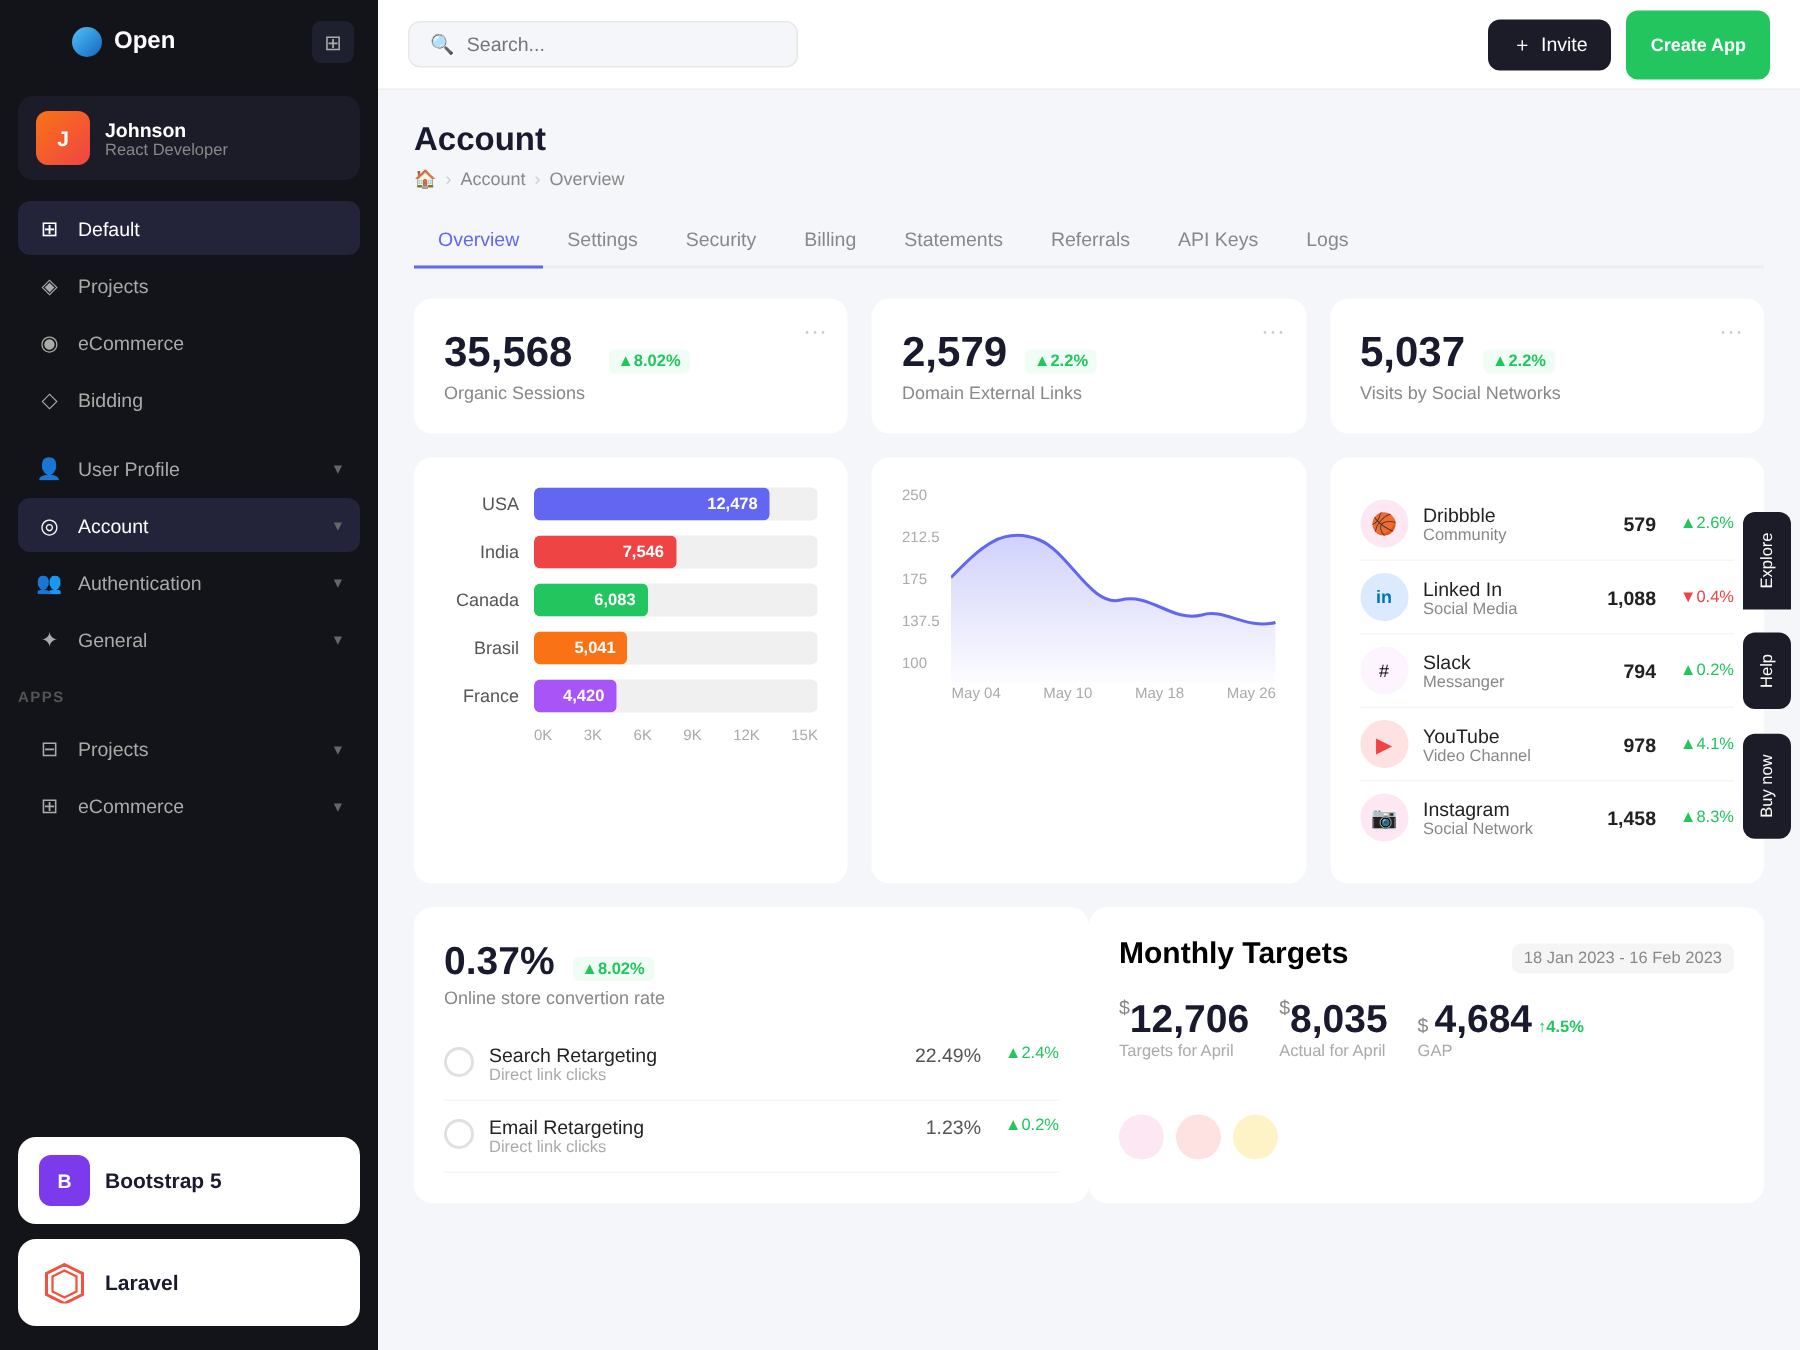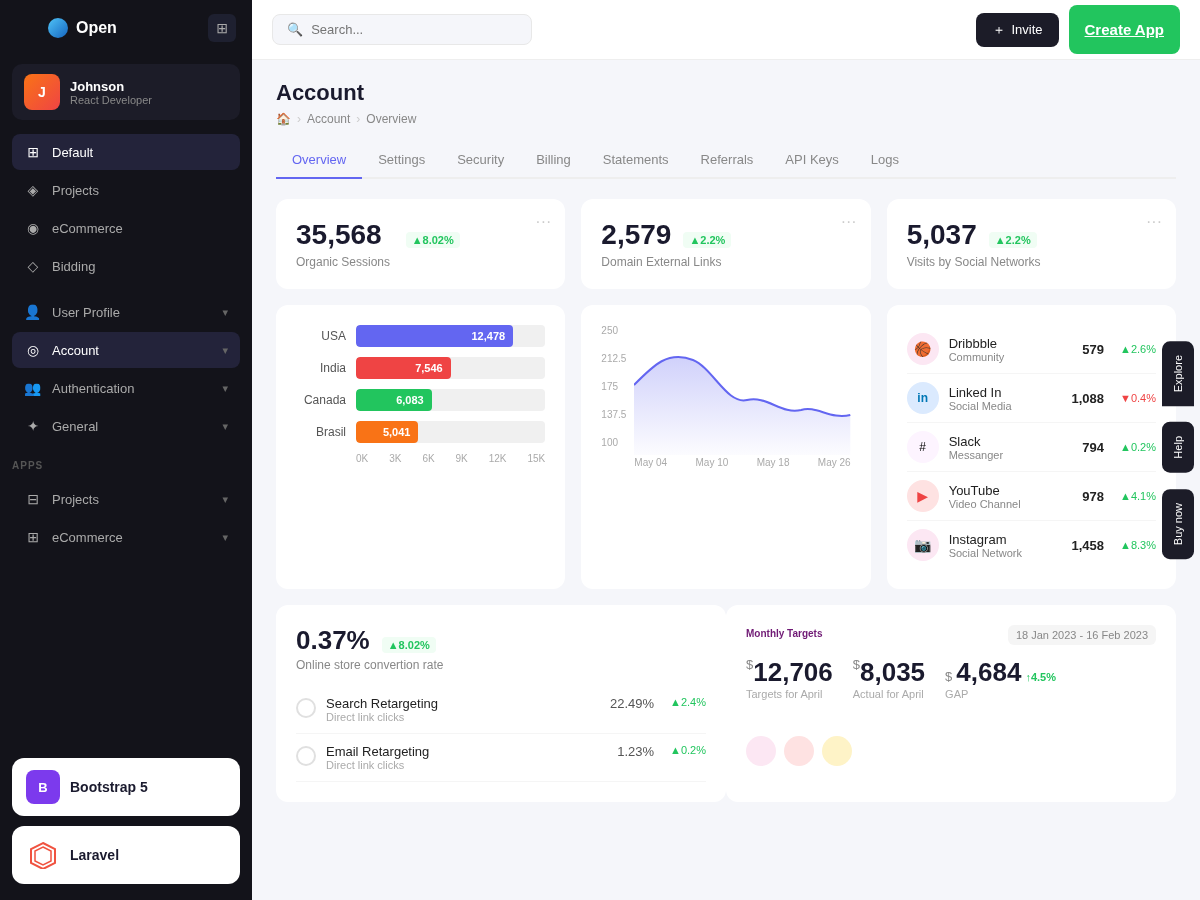--- a/index.html
+++ b/index.html
@@ -22,21 +22,21 @@
     .nav-item .chevron { margin-left: auto; font-size: 11px; color: #666; }
     .section-label { font-size: 10px; text-transform: uppercase; letter-spacing: 1px; color: #555; padding: 12px 12px 4px; font-weight: 600; }
 
     
     .main { flex: 1; display: flex; flex-direction: column; background: #f5f6fa; overflow: hidden; }
     .topbar { height: 60px; background: #fff; display: flex; align-items: center; padding: 0 20px; gap: 12px; border-bottom: 1px solid #eee; }
     .search-box { display: flex; align-items: center; gap: 8px; background: #f5f6fa; border: 1px solid #e8e8e8; border-radius: 8px; padding: 7px 14px; width: 260px; }
     .search-box input { border: none; background: transparent; font-size: 13px; color: #666; outline: none; width: 100%; }
     .topbar-right { margin-left: auto; display: flex; align-items: center; gap: 10px; }
     .btn-invite { display: flex; align-items: center; gap: 6px; background: #1c1c28; color: white; border: none; border-radius: 8px; padding: 8px 16px; font-size: 13px; font-weight: 500; cursor: pointer; }
-    .btn-create { background: #22c55e; color: white; border: none; border-radius: 8px; padding: 16px 16px; font-size: 15px; font-weight: 600; cursor: pointer; text-decoration: underline; }
+    .btn-create { background: #22c55e; color: white; border: none; border-radius: 8px; padding: 16px 16px; font-size: 12px; font-weight: 600; cursor: pointer; }
 
     
     .content { flex: 1; overflow-y: auto; padding: 20px 24px; }
     .page-header { margin-bottom: 16px; }
     .page-title { font-size: 22px; font-weight: 700; color: #1a1a2e; margin-bottom: 6px; }
     .breadcrumb { display: flex; align-items: center; gap: 6px; font-size: 12px; color: #888; }
     .breadcrumb a { color: #888; text-decoration: none; }
     .breadcrumb .sep { color: #ccc; }
     .tabs { display: flex; gap: 0; border-bottom: 2px solid #eee; margin-bottom: 20px; }
     .tab { padding: 10px 16px; font-size: 13px; color: #888; cursor: pointer; border-bottom: 2px solid transparent; margin-bottom: -2px; }
@@ -71,21 +71,21 @@
     .social-icon { width: 32px; height: 32px; border-radius: 50%; display: flex; align-items: center; justify-content: center; font-size: 14px; }
     .social-name { font-size: 13px; font-weight: 500; color: #222; }
     .social-sub { font-size: 11px; color: #888; }
     .social-val { margin-left: auto; font-size: 13px; font-weight: 600; color: #222; }
     .social-change { font-size: 11px; color: #22c55e; margin-left: 6px; }
     .social-change.down { color: #ef4444; }
 
     
     .bottom-row { display: grid; grid-template-columns: 1fr 1fr; }
     .bottom-card { background: #fff; border-radius: 12px; padding: 20px; }
-    .bottom-card-title { font-size: 10px; font-weight: 600; color: #701a75; margin-bottom: 4px; }
+    .bottom-card-title { font-size: 20px; font-weight: 600; color: #000000; margin-bottom: 4px; }
     .rate-value { font-size: 26px; font-weight: 700; color: #1a1a2e; }
     .rate-badge { font-size: 11px; color: #22c55e; background: #f0fdf4; border-radius: 4px; padding: 2px 6px; margin-left: 6px; font-weight: 600; }
     .rate-label { font-size: 12px; color: #888; margin-bottom: 14px; }
     .retargeting-item { display: flex; align-items: flex-start; gap: 10px; padding: 10px 0; border-bottom: 1px solid #f5f5f5; }
     .retargeting-icon { width: 20px; height: 20px; border-radius: 50%; border: 2px solid #e0e0e0; margin-top: 2px; display: flex; align-items: center; justify-content: center; }
     .retargeting-name { font-size: 13px; font-weight: 500; color: #222; }
     .retargeting-sub { font-size: 11px; color: #aaa; }
     .retargeting-val { margin-left: auto; font-size: 13px; font-weight: 500; color: #555; }
     .retargeting-change { font-size: 11px; color: #22c55e; margin-left: 6px; }
 
@@ -288,20 +288,28 @@
               <div class="bar-fill" style="width:40%;background:#22c55e;">
                 <span class="bar-num">6,083</span>
               </div>
             </div>
           </div>
           <div class="bar-row">
             <span class="bar-label">Brasil</span>
             <div class="bar-track">
               <div class="bar-fill" style="width:33%;background:#f97316;">
                 <span class="bar-num">5,041</span>
+              </div>
+            </div>
+          </div>
+          <div class="bar-row">
+            <span class="bar-label">France</span>
+            <div class="bar-track">
+              <div class="bar-fill" style="width:29%;background:#a855f7;">
+                <span class="bar-num">4,420</span>
               </div>
             </div>
           </div>
           <div class="bar-axis">
             <span>0K</span>
             <span>3K</span>
             <span>6K</span>
             <span>9K</span>
             <span>12K</span>
             <span>15K</span>

